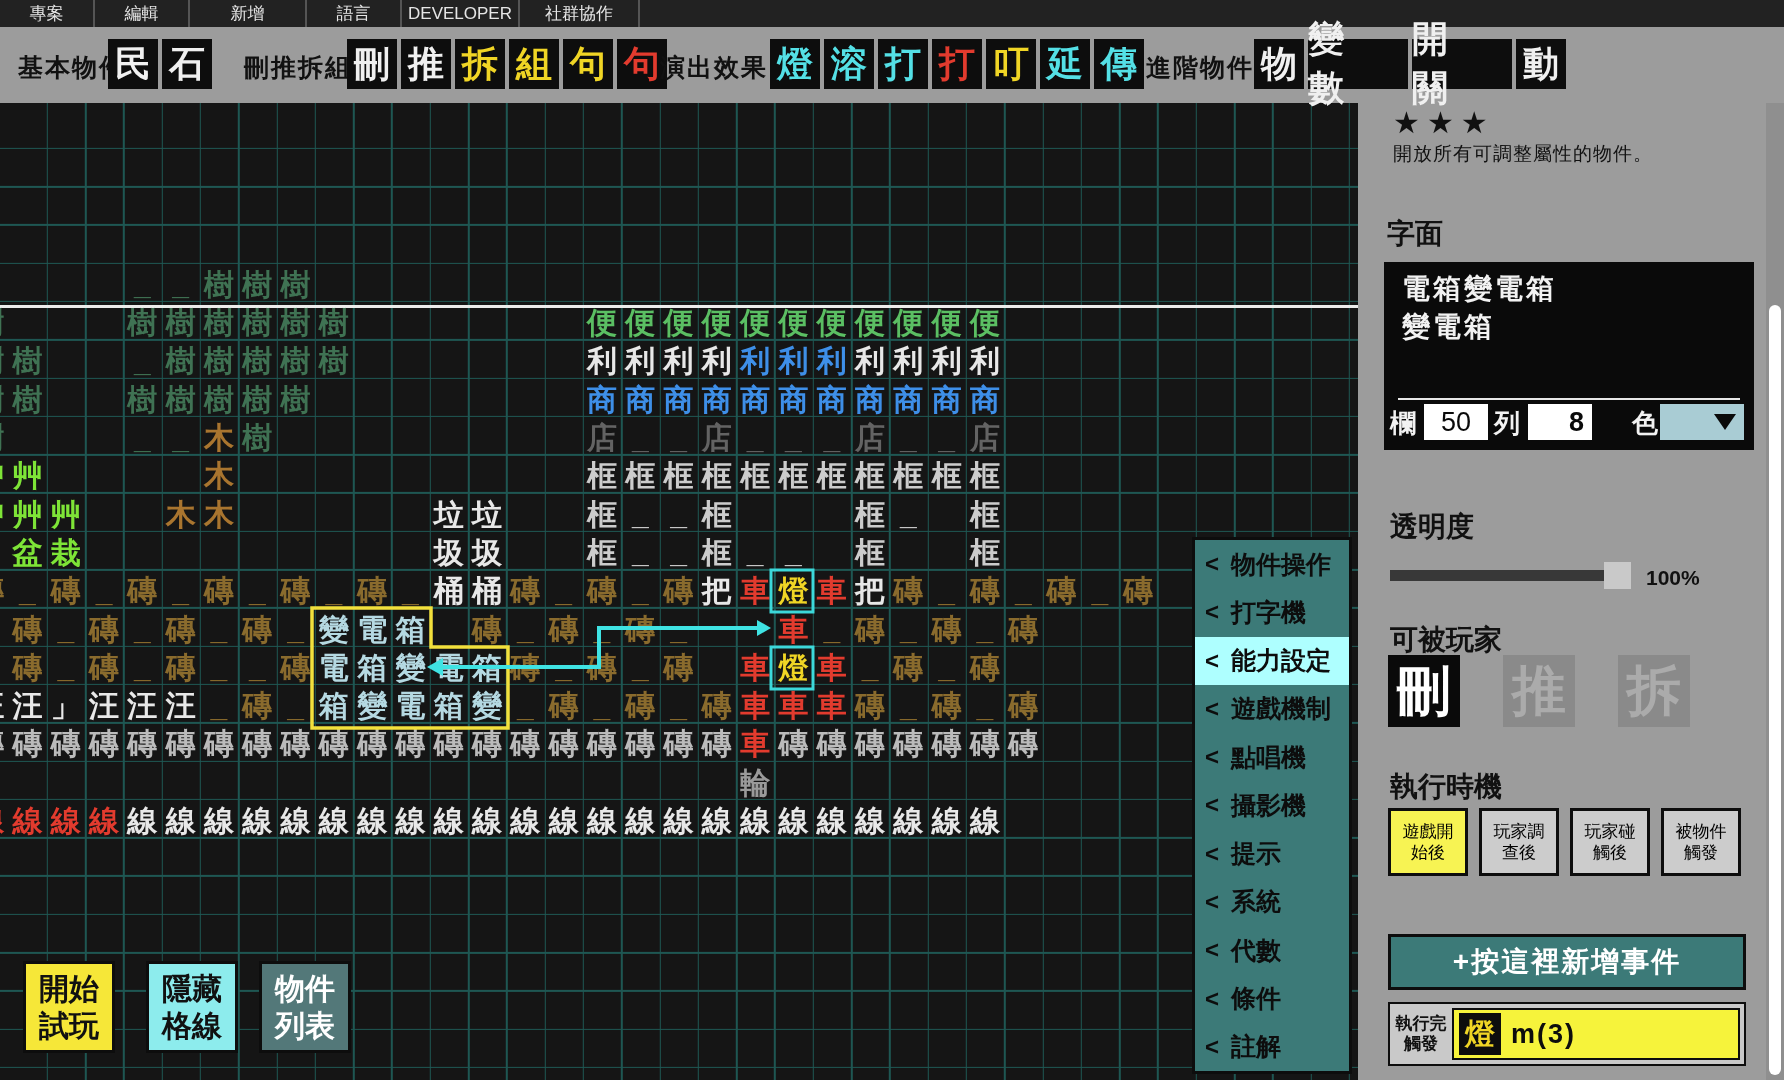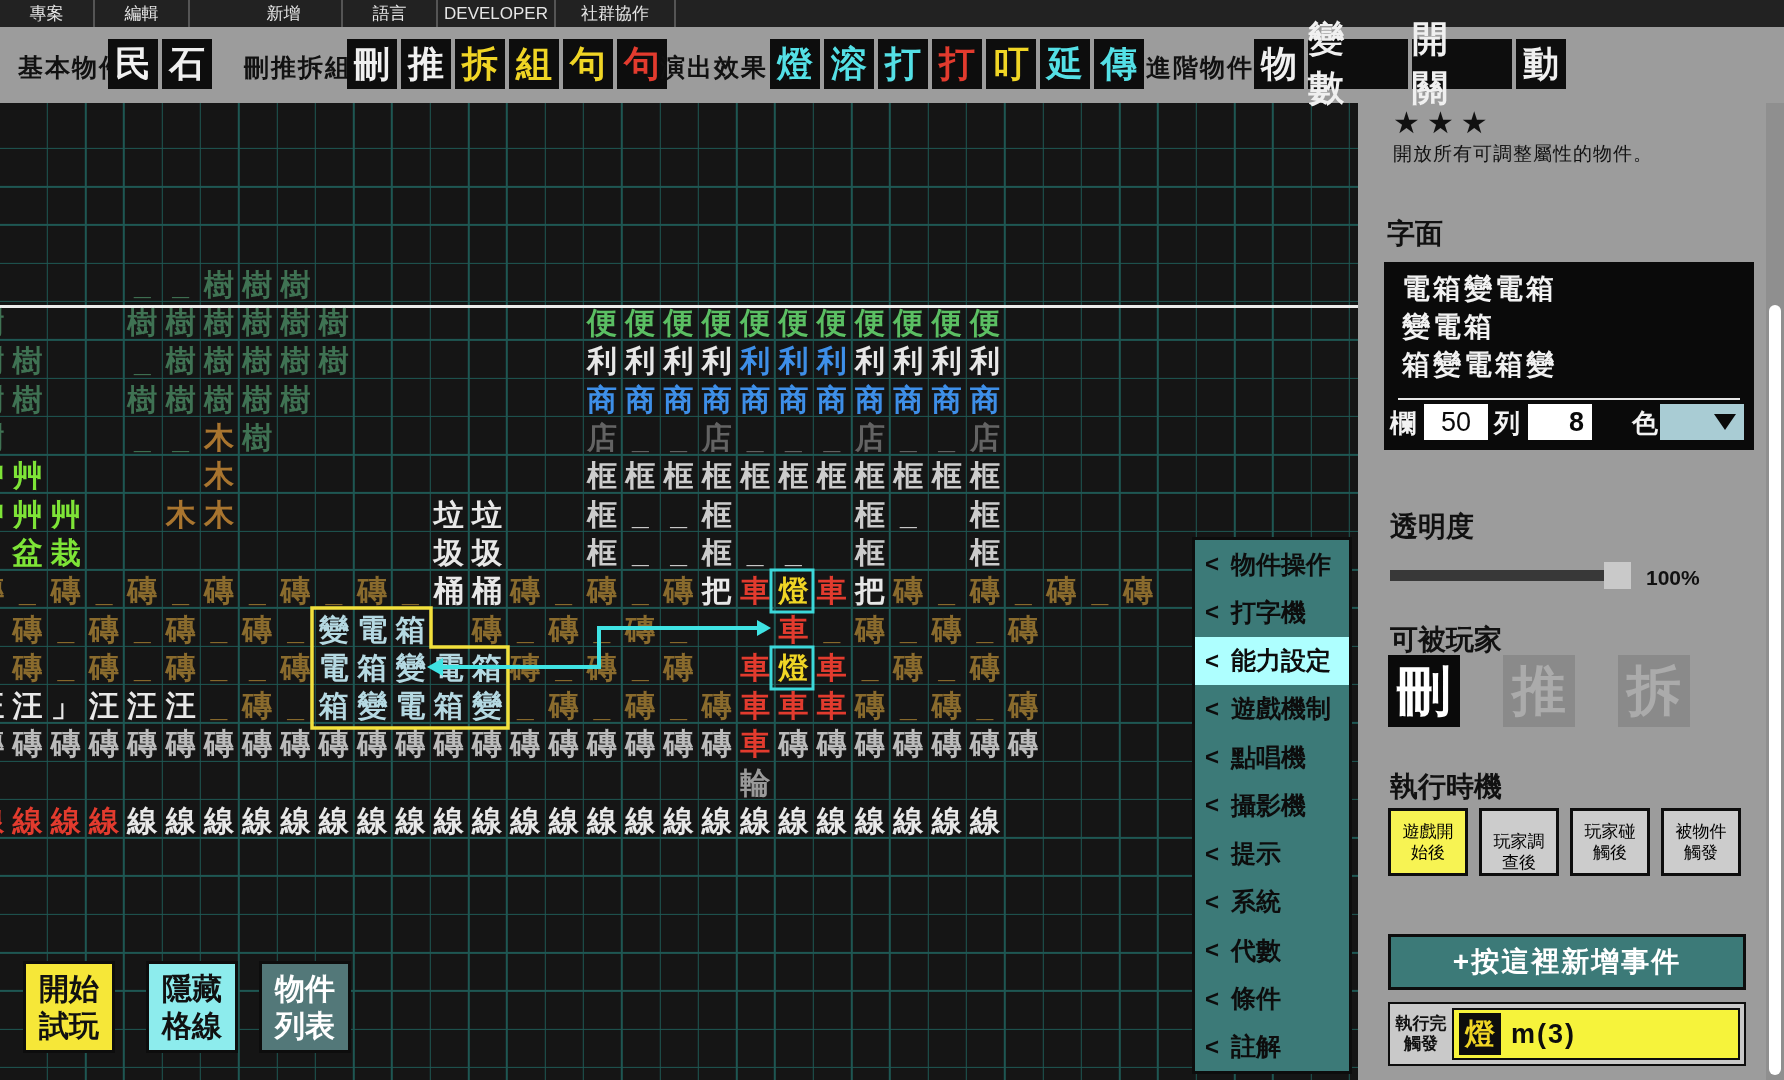--- a/index.html
+++ b/index.html
@@ -86,21 +86,21 @@
   #scroll-thumb{position:absolute;left:3px;top:202px;width:12px;height:770px;background:#fff;border-radius:7px;}
 </style>
 </head>
 <body>
 
 <div id="stage">
 
   <div id="menubar">
       <div class="menu-item" style="width: 95px;">專案</div>
       <div class="menu-item" style="width: 95px;">編輯</div>
-      <div class="menu-item" style="width: 117px; margin-left: 36px;">新增</div>
+      <div class="menu-item" style="width: 117px;">新增</div>
       <div class="menu-item" style="width: 95px;">語言</div>
       <div class="menu-item" style="width: 118px;">DEVELOPER</div>
       <div class="menu-item" style="width: 120px;">社群協作</div>
     </div>
 
   <div id="toolbar">
       <div class="tb-label" style="left: 18px;">基本物件</div>
       <div class="tb-tiles" style="left: 108px;">
         <div class="tb-tile" style="color: rgb(240, 240, 240);">民</div>
         <div class="tb-tile" style="color: rgb(240, 240, 240);">石</div>
@@ -490,21 +490,20 @@
       </div>
     </div>
 
   <div id="sidebar">
     <div class="sb-abs" id="sb-stars">★★★</div>
     <div class="sb-abs" id="sb-desc">開放所有可調整屬性的物件。</div>
     <div class="sb-abs" id="sb-typeface-label">字面</div>
     <div class="sb-abs" id="sb-textarea">
         <div class="sb-line">電箱變電箱</div>
         <div class="sb-line">變電箱</div>
-        <div class="sb-line">箱變電箱變</div>
       </div>
     <div class="sb-abs" id="sb-hr"></div>
     <div class="sb-abs" id="sb-col-label">欄</div>
     <div class="sb-abs" id="sb-col-input">50</div>
     <div class="sb-abs" id="sb-row-label">列</div>
     <div class="sb-abs" id="sb-row-input">8</div>
     <div class="sb-abs" id="sb-color-label">色</div>
     <div class="sb-abs" id="sb-swatch" style="background: rgb(169, 204, 212);">
         <span class="tri"></span>
       </div>
@@ -517,21 +516,21 @@
         <div class="pc-tile" style="left: 30px; background: rgb(10, 10, 10); color: rgb(255, 255, 255);">刪</div>
         <div class="pc-tile" style="left: 145px; background: rgb(138, 138, 138); color: rgb(171, 171, 171);">推</div>
         <div class="pc-tile" style="left: 260px; background: rgb(138, 138, 138); color: rgb(171, 171, 171);">拆</div>
       </div>
     <div class="sb-abs" id="sb-timing-label">執行時機</div>
     <div id="sb-timing-buttons">
         <div class="timing-btn" style="left: 30px; background: rgb(247, 243, 83);">
           <span>遊戲開</span>
           <span>始後</span>
         </div>
-        <div class="timing-btn" style="left: 121px; background: rgb(204, 204, 204); justify-content: flex-end;">
+        <div class="timing-btn" style="left: 121px; background: rgb(204, 204, 204);">
           <span>玩家調</span>
           <span>查後</span>
         </div>
         <div class="timing-btn" style="left: 212px; background: rgb(204, 204, 204);">
           <span>玩家碰</span>
           <span>觸後</span>
         </div>
         <div class="timing-btn" style="left: 303px; background: rgb(204, 204, 204);">
           <span>被物件</span>
           <span>觸發</span>

